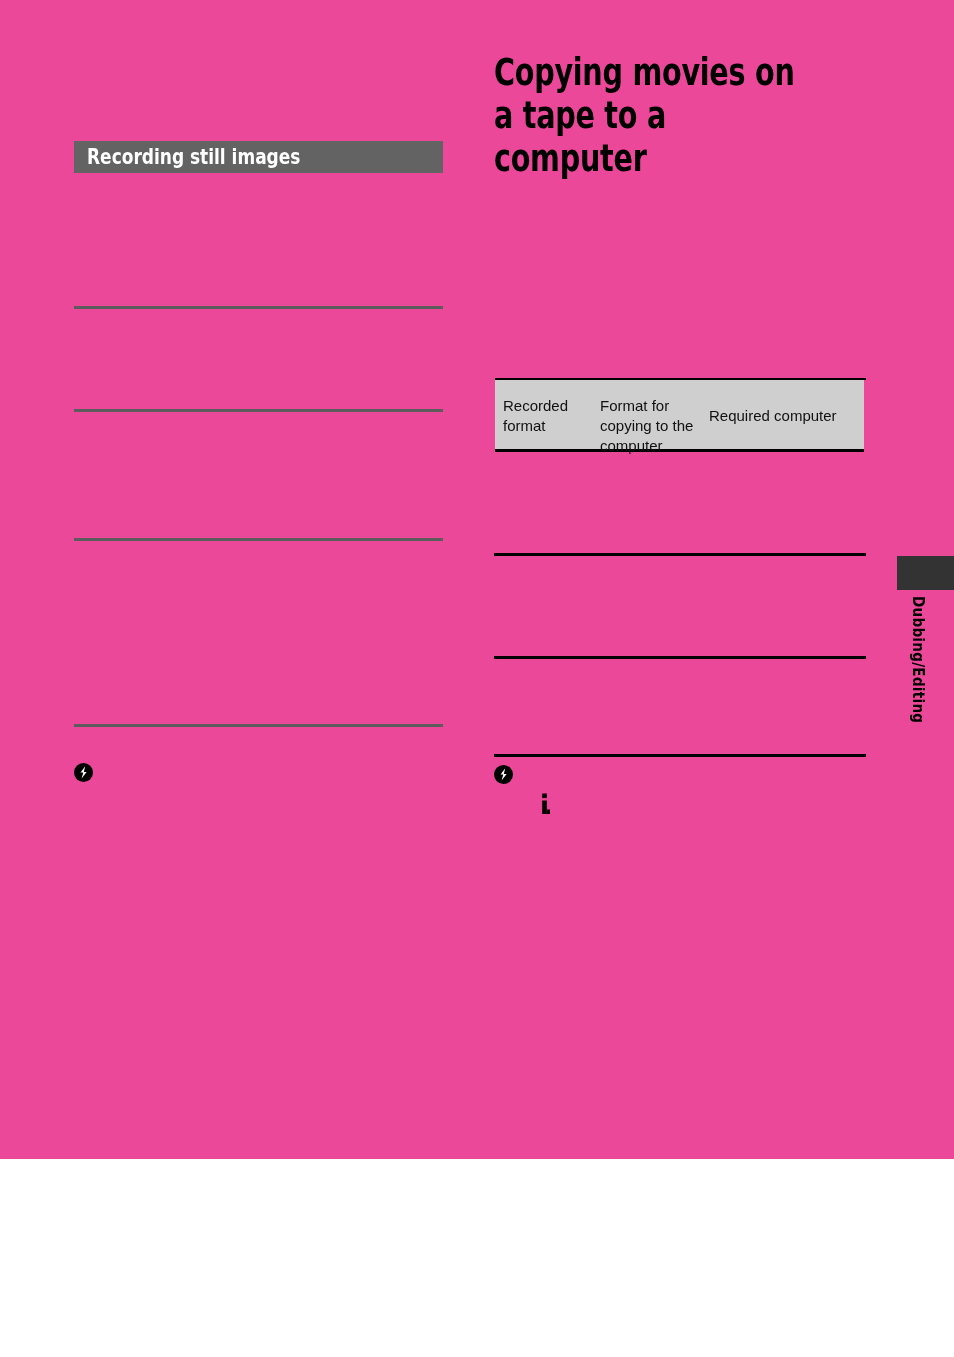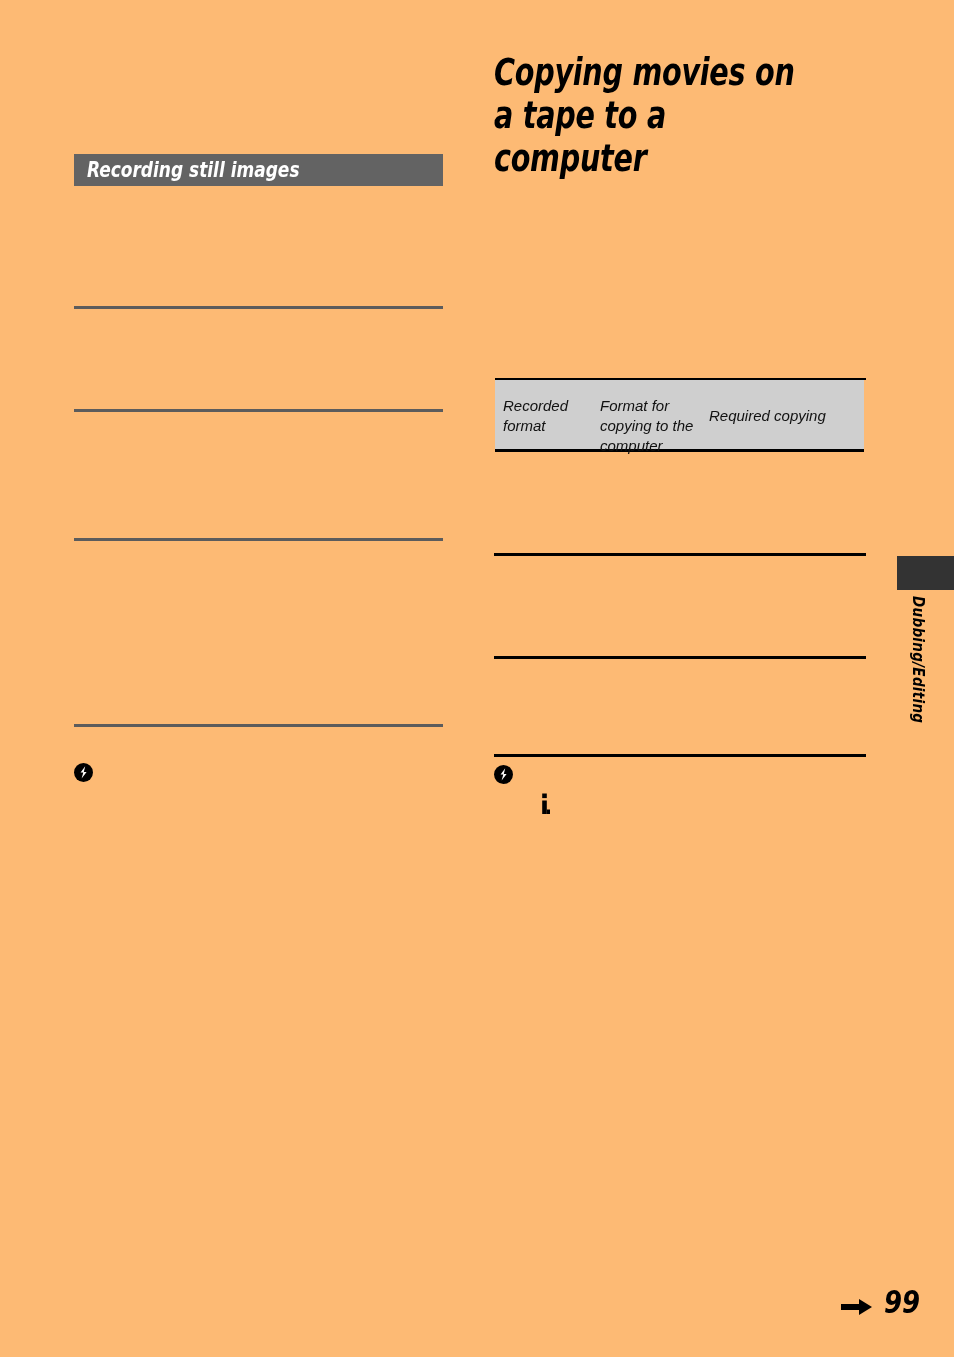--- a/index.html
+++ b/index.html
@@ -7,24 +7,23 @@
     padding: 0;
     background: #ffffff;
   }
   body {
     font-family: "Liberation Sans", sans-serif;
     color: #000000;
   }
   #page {
     position: relative;
     width: 954px;
-    height: 1357px;
-    background: #fdba74;
+    height: 1159px;
+    background: #ec4899;
     overflow: hidden;
-    font-style: italic;
   }
 
   
   .main-heading {
     position: absolute;
     left: 494px;
     top: 26px;
     width: 372px;
     font-family: "DejaVu Sans Condensed", "Liberation Sans Narrow", "Liberation Sans", sans-serif;
     font-weight: bold;
@@ -33,21 +32,21 @@
     letter-spacing: -0.3px;
     color: #000000;
     transform: scaleX(0.86);
     transform-origin: left top;
   }
 
   
   .section-bar {
     position: absolute;
     left: 74px;
-    top: 154px;
+    top: 141px;
     width: 369px;
     height: 32px;
     background: #636363;
   }
   .section-bar-label {
     position: absolute;
     left: 13px;
     top: 4px;
     font-family: "DejaVu Sans Condensed", "Liberation Sans Narrow", "Liberation Sans", sans-serif;
     font-weight: bold;
@@ -190,21 +189,21 @@
 
   <div class="rule" style="left:74px; top:306px; width:369px;"></div>
   <div class="rule" style="left:74px; top:409px; width:369px;"></div>
   <div class="rule" style="left:74px; top:538px; width:369px;"></div>
   <div class="rule" style="left:74px; top:724px; width:369px;"></div>
 
   <div class="tbl-topline"></div>
   <div class="tbl-header">
     <div class="tbl-cell tbl-c1">Recorded format</div>
     <div class="tbl-cell tbl-c2">Format for copying to the computer</div>
-    <div class="tbl-cell tbl-c3">Required copying</div>
+    <div class="tbl-cell tbl-c3">Required computer</div>
   </div>
 
   <div class="rule black" style="left:494px; top:553px; width:372px;"></div>
   <div class="rule black" style="left:494px; top:656px; width:372px;"></div>
   <div class="rule black" style="left:494px; top:754px; width:372px;"></div>
 
   <div class="note-icon" style="left:74px; top:763px;">
     <svg class="bolt" viewBox="0 0 19 19" width="19" height="19">
       <path d="M11.2 3.2 L6.6 9.6 L9.3 9.6 L7.6 15.6 L12.6 8.9 L9.8 8.9 Z" fill="#ffffff"></path>
     </svg>

